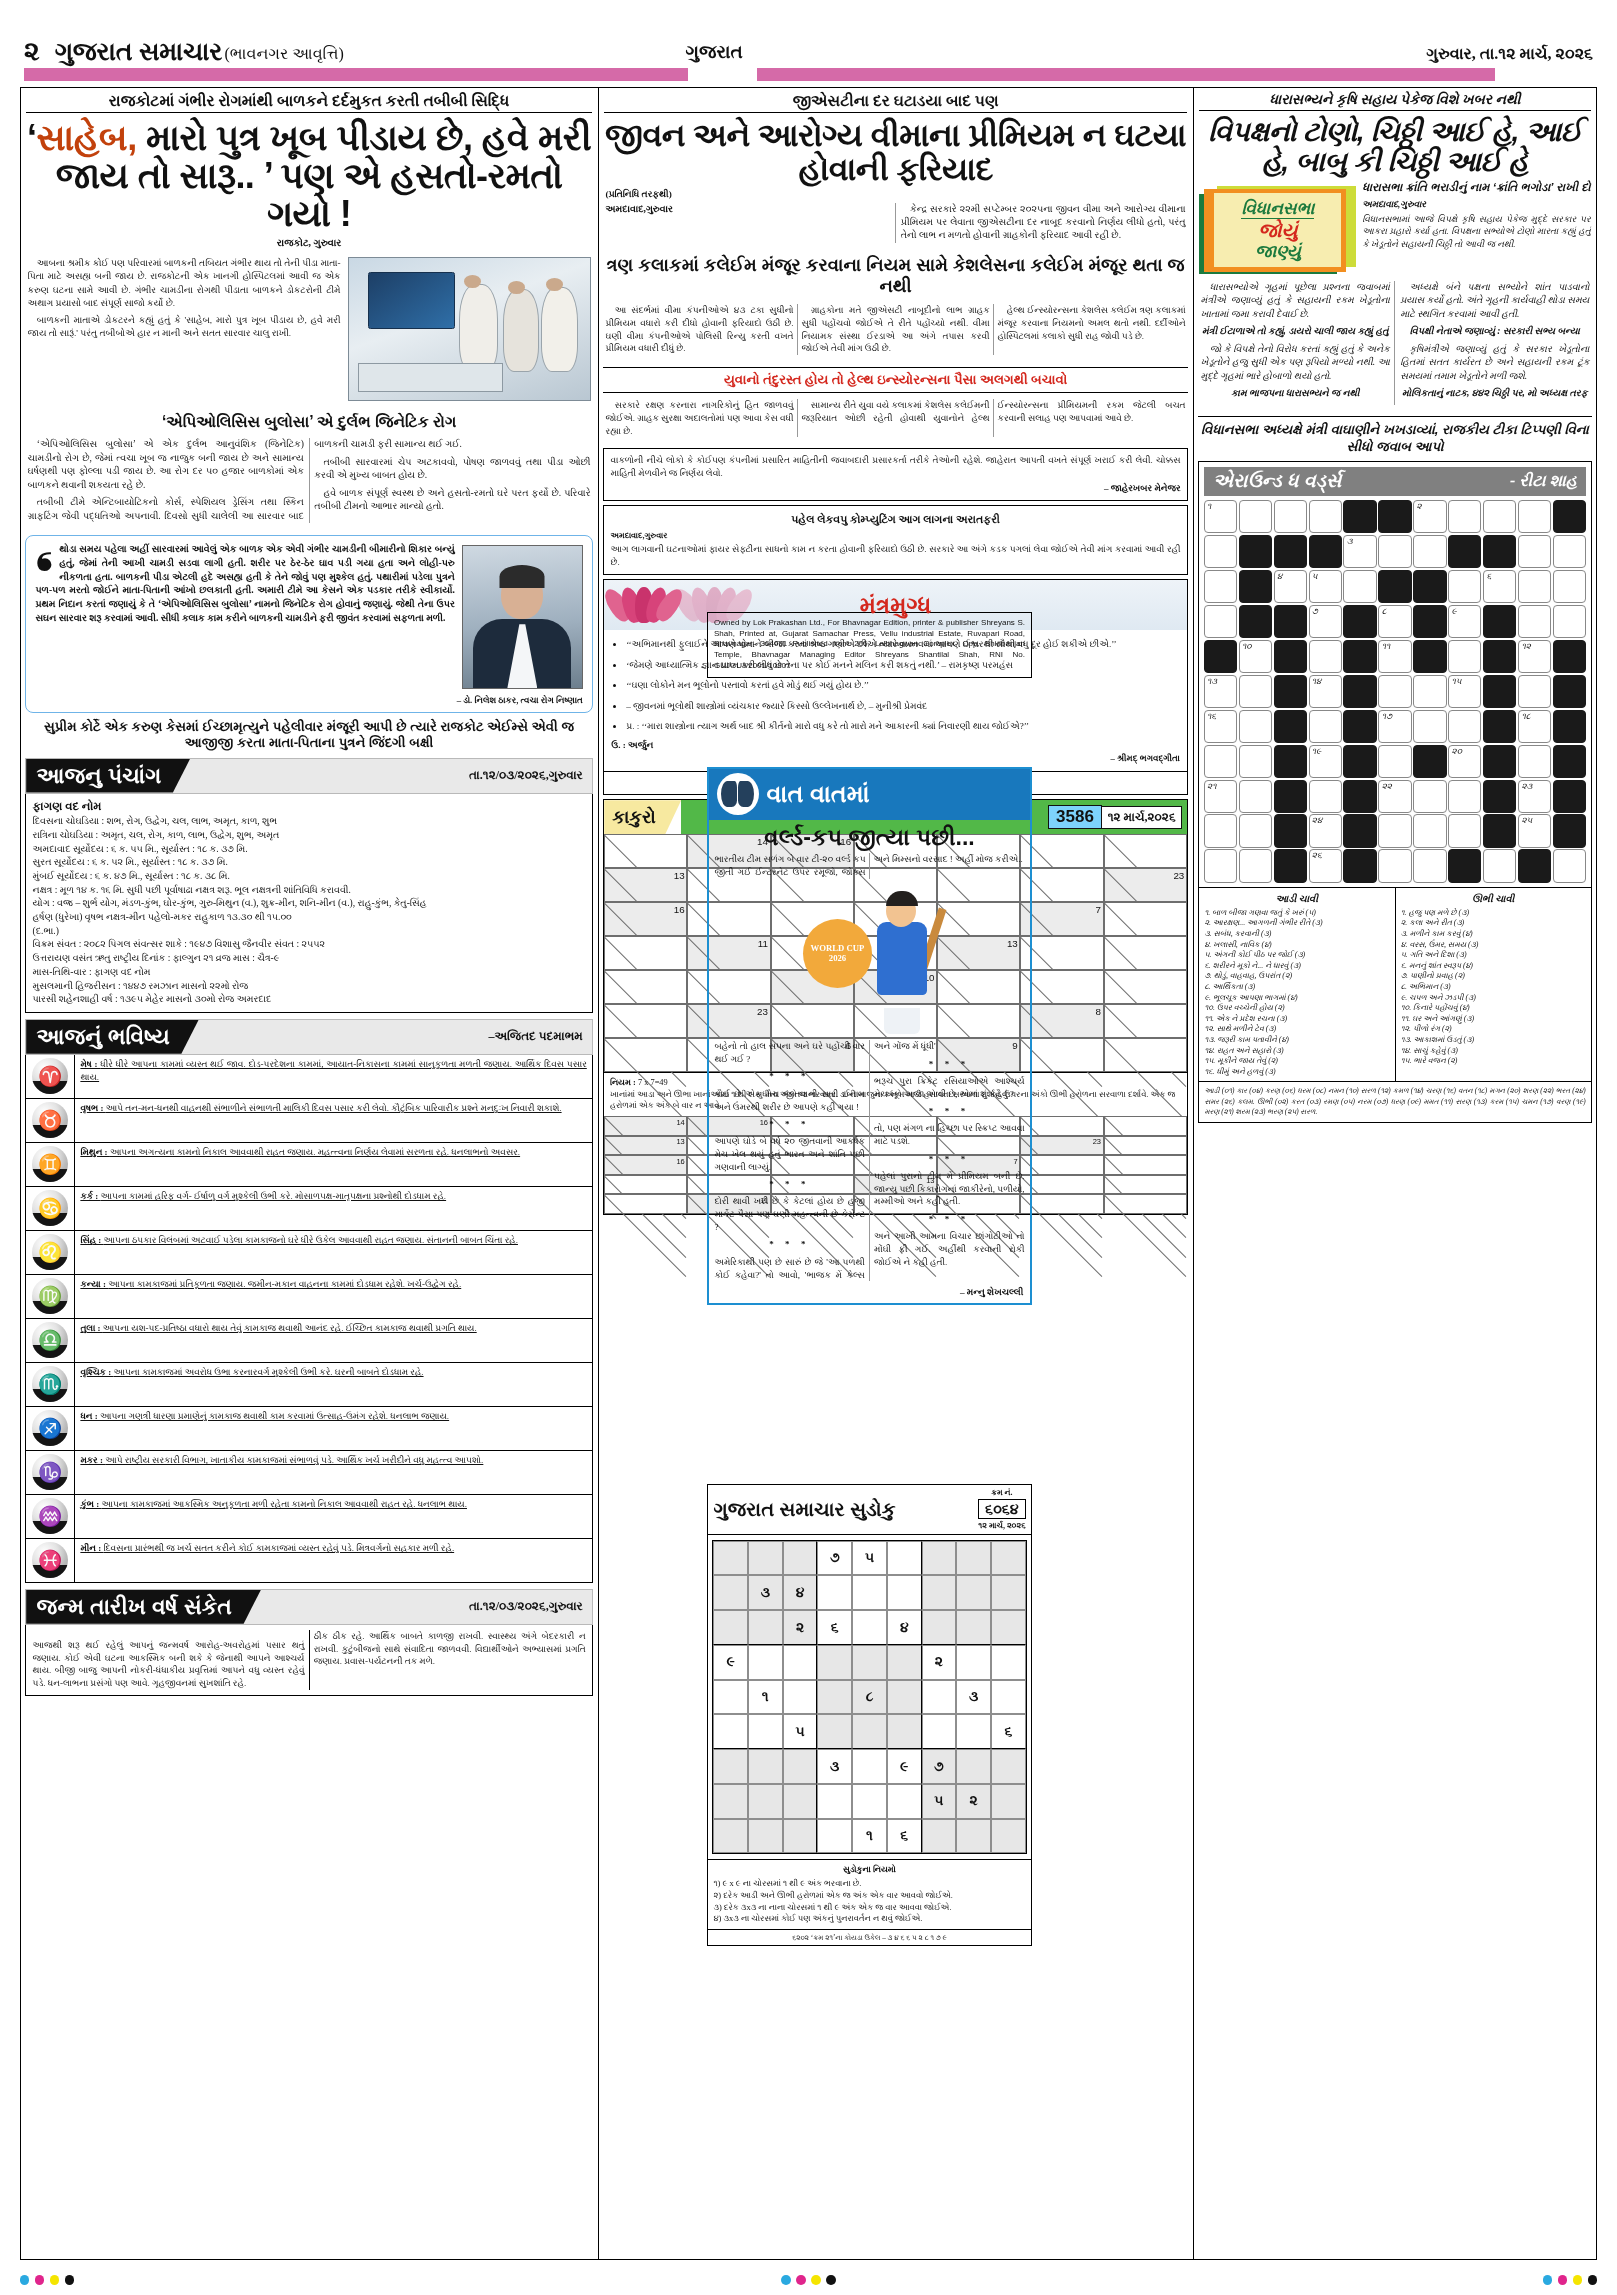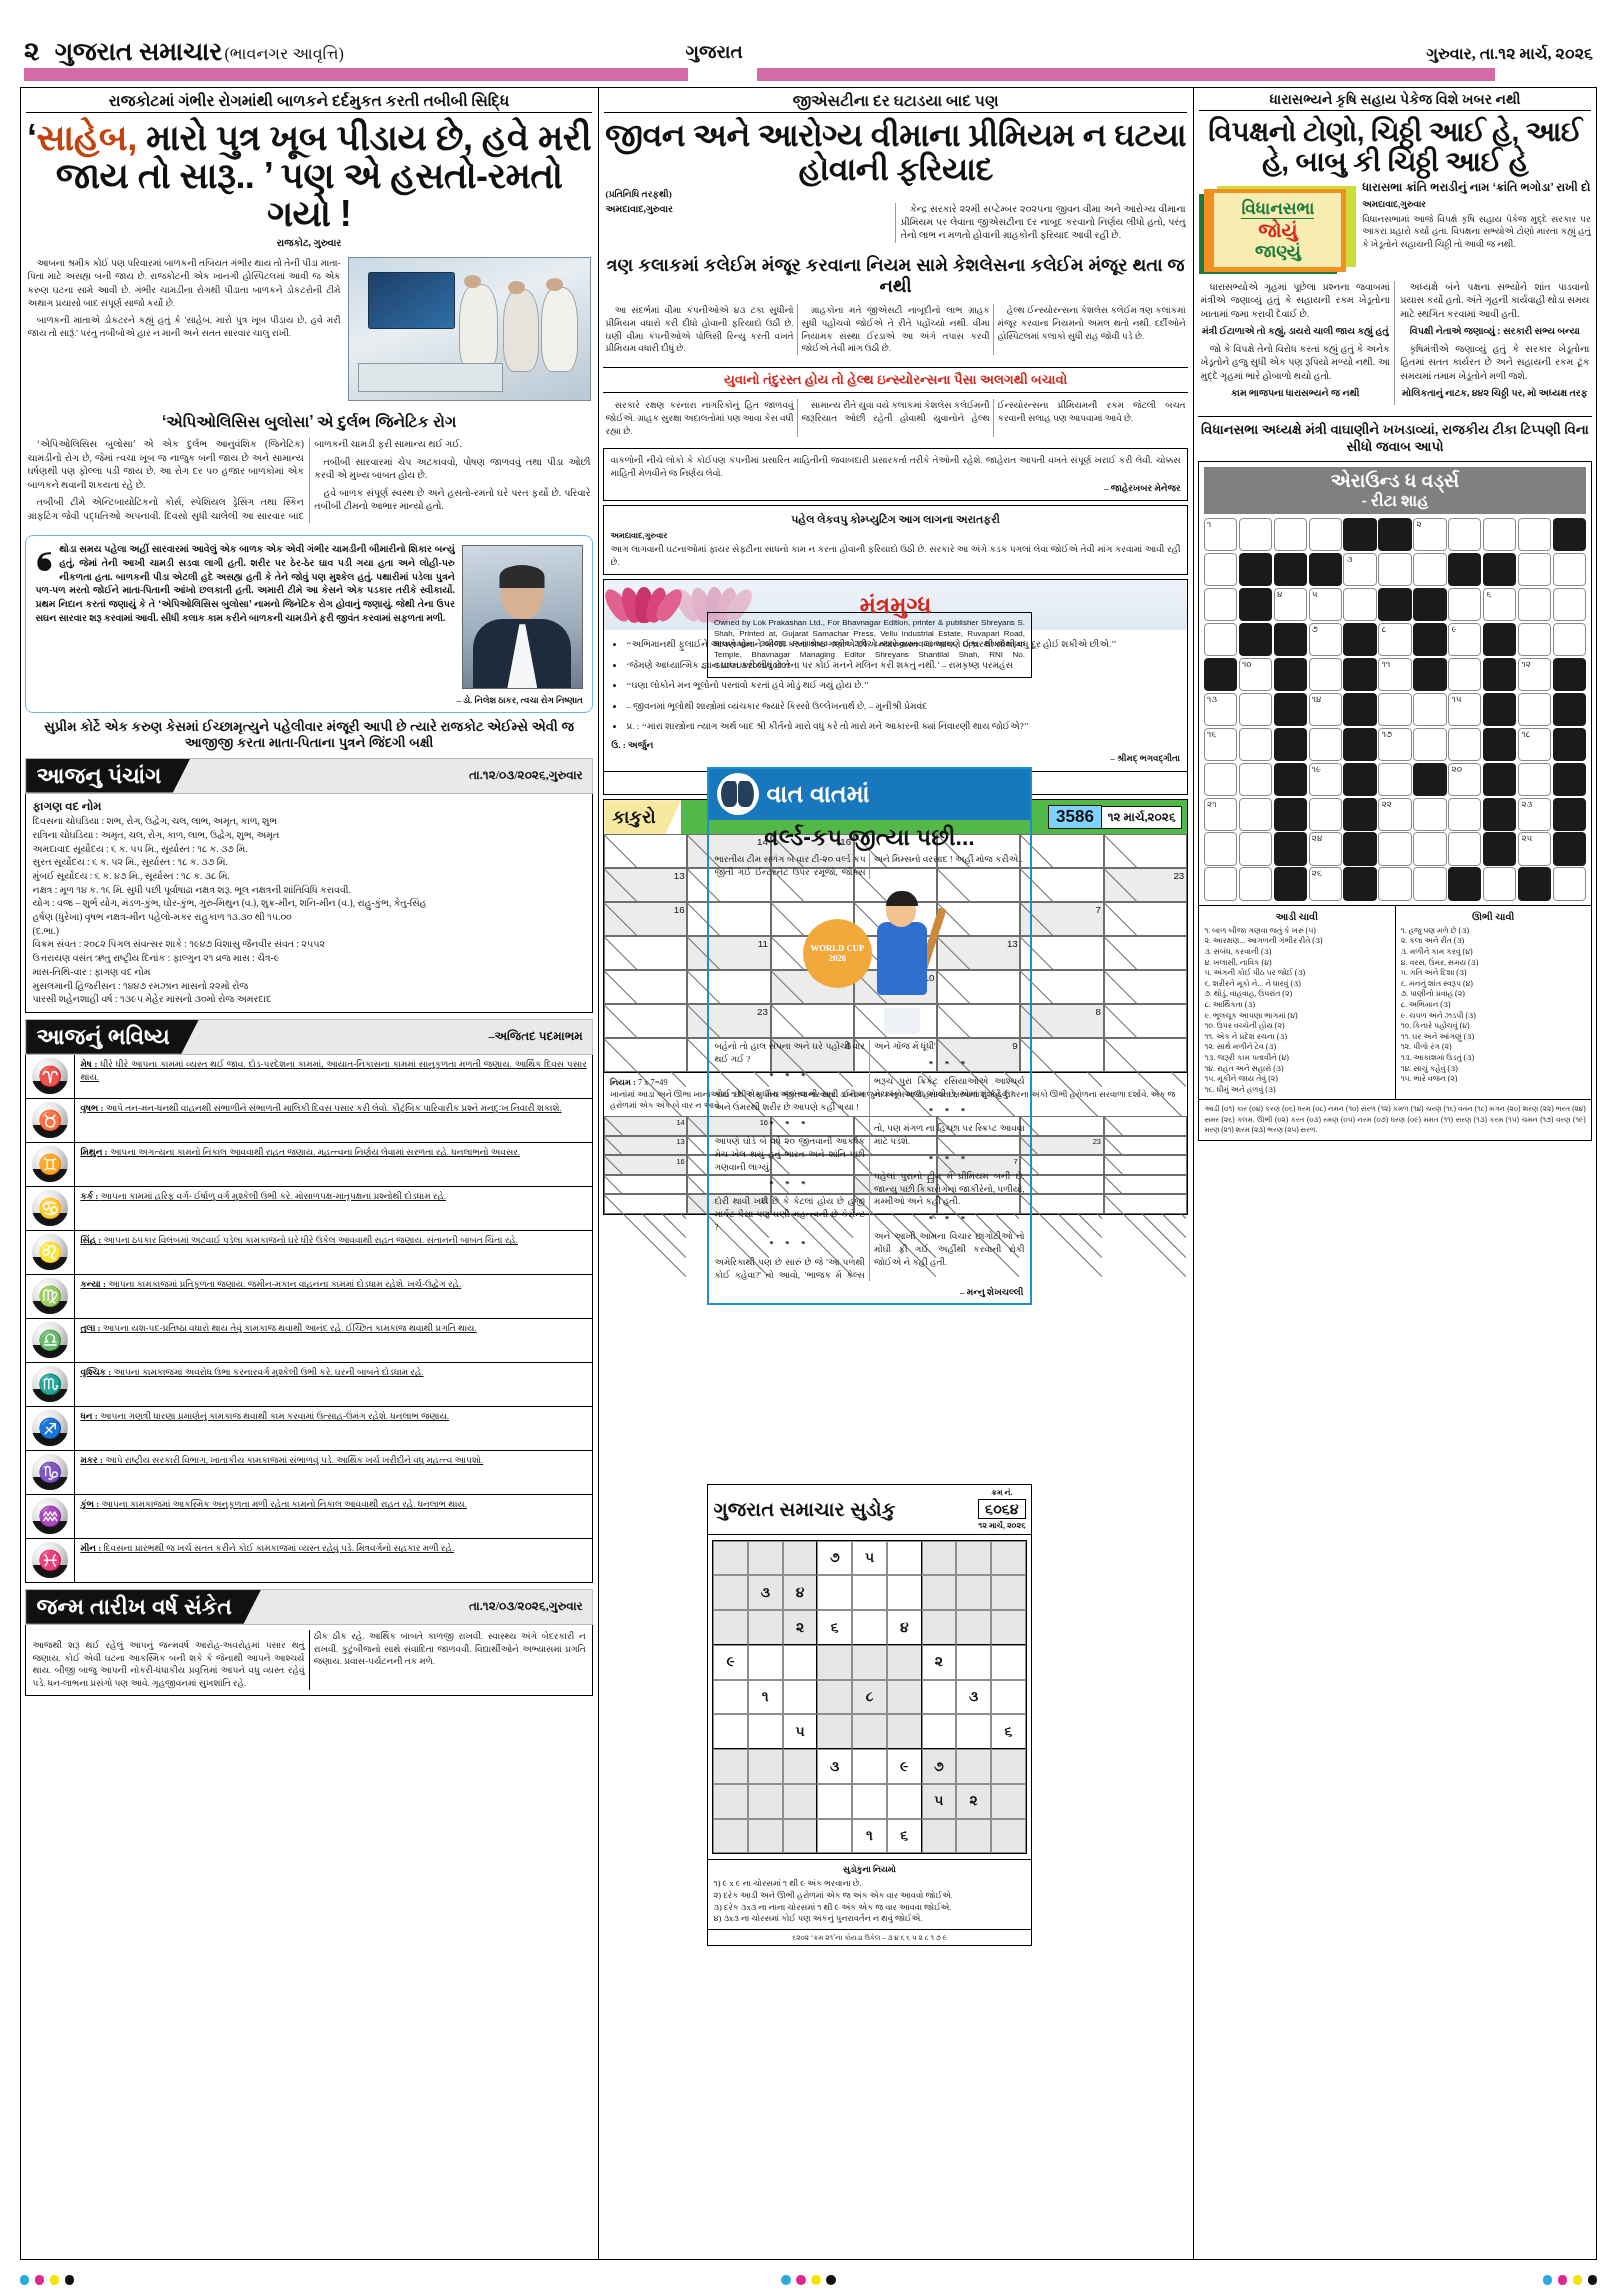--- a/index.html
+++ b/index.html
@@ -27,21 +27,21 @@
   .mh-rule .seg{background:#d56aa8;}
   .mh-rule .s1{flex:0 0 664px;}
   .mh-rule .gap{flex:0 0 69px;background:transparent;}
   .mh-rule .s2{flex:1;}
   .mh-rule .gap2{flex:0 0 98px;background:transparent;}
 
   
   .page{position:absolute;top:87px;left:19.6px;right:19.6px;bottom:35px;border:1.2px solid #000;display:flex;}
   .colA{width:578px;border-right:1.2px solid #000;position:relative;}
   .colB{width:595px;border-right:1.2px solid #000;position:relative;}
-  .colC{flex:1;position:relative;}
+  .colC{flex:1;position:relative;font-style:italic;}
 
   .pad{padding:5.8px 7px;}
   .kicker{font-size:15.6px;font-weight:bold;text-align:center;border-bottom:1.7px solid #000;
           padding-bottom:2.9px;margin:3.5px 5.8px 5.8px;line-height:1.15;}
   .bighead{font-size:36px;font-weight:bold;line-height:1.06;text-align:center;padding:0 3.5px;
            font-family:"Liberation Sans","DejaVu Sans",sans-serif;letter-spacing:-0.6px;}
   .bighead .red{color:#c2410c;}
   .byline{font-size:9.8px;font-weight:bold;text-align:center;margin:3.5px 0 2.3px;}
   .body2{columns:2;column-gap:10.4px;column-rule:0.6px solid #999;font-size:9.5px;line-height:1.42;text-align:justify;
          hyphens:auto;}
@@ -165,21 +165,21 @@
   .scell.sh{background:#e7e7e7;}
   .scell.r3{border-bottom:1.7px solid #000;}
   .scell.c3{border-right:1.7px solid #000;}
   .srules{font-size:8.4px;line-height:1.4;padding:4px 5.8px;border-top:1.2px solid #000;}
   .srules .t{font-weight:bold;text-align:center;display:block;margin-bottom:2.3px;}
   .sans{font-size:7.2px;padding:3.5px 5.8px;border-top:1.2px solid #000;text-align:center;}
 
   
   .cw{border:1.7px solid #000;margin:4.6px;}
   .cw-hd{background:#808080;color:#fff;display:flex;align-items:center;justify-content:space-between;
-         padding:3.5px 9.2px;margin:4.6px;flex-direction:column;}
+         padding:3.5px 9.2px;margin:4.6px;}
   .cw-hd .t{font-size:19px;font-weight:bold;font-family:"Liberation Sans","DejaVu Sans",sans-serif;}
   .cw-hd .a{font-size:16px;font-weight:bold;}
   .cwgrid{display:grid;grid-template-columns:repeat(11,1fr);gap:1.7px;padding:0 4.6px 4.6px;}
   .cwc{aspect-ratio:1/1;background:#fff;border:0.6px solid #888;border-radius:4px;position:relative;}
   .cwc.b{background:#1a1a1a;border-color:#1a1a1a;}
   .cwc .n{position:absolute;left:2.3px;top:0px;font-size:8.7px;}
   .cwclues{display:flex;border-top:1.2px solid #000;font-size:7.8px;line-height:1.36;}
   .cwclues .col{flex:1;padding:4px 5.2px;}
   .cwclues .col+.col{border-left:1.2px solid #000;}
   .cwclues .h{text-align:center;font-weight:bold;font-size:9.8px;margin-bottom:2.3px;}

